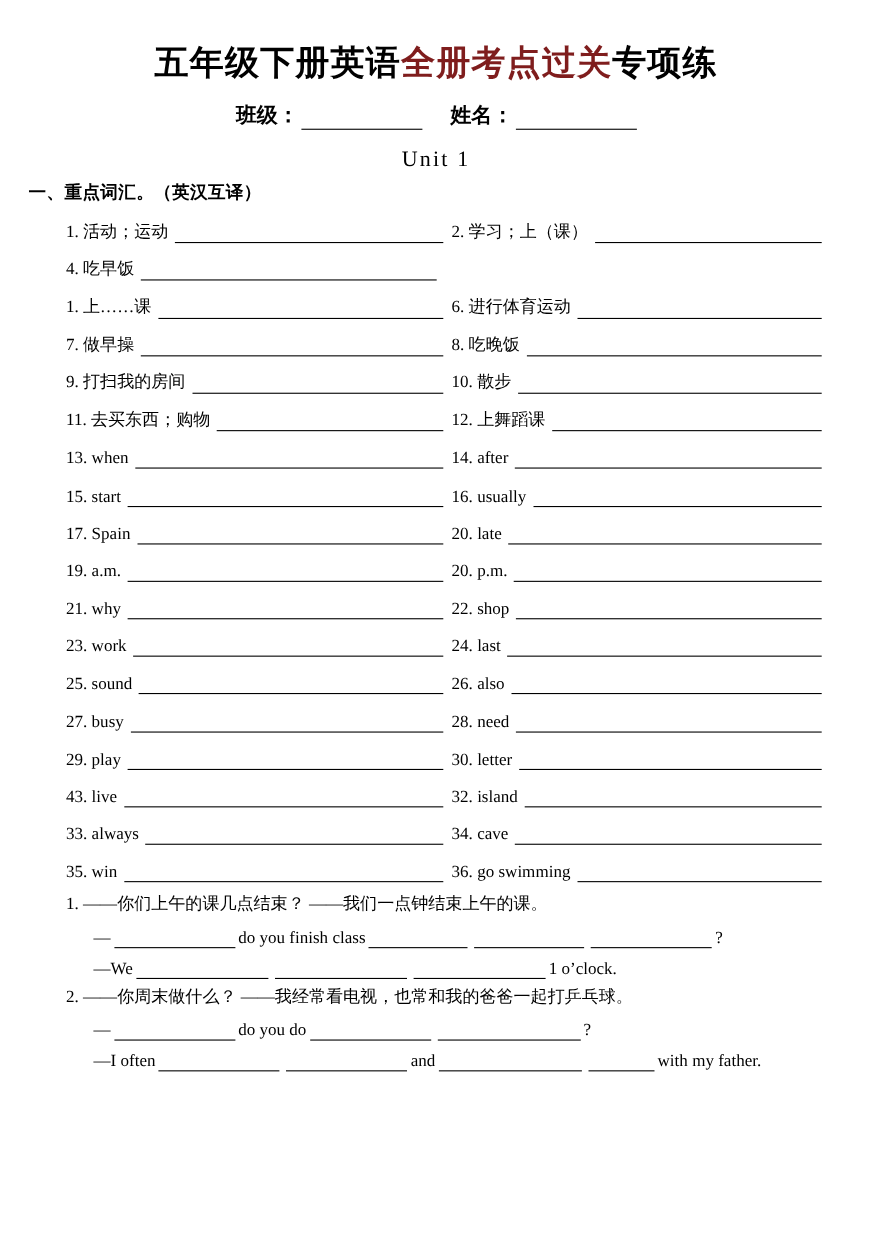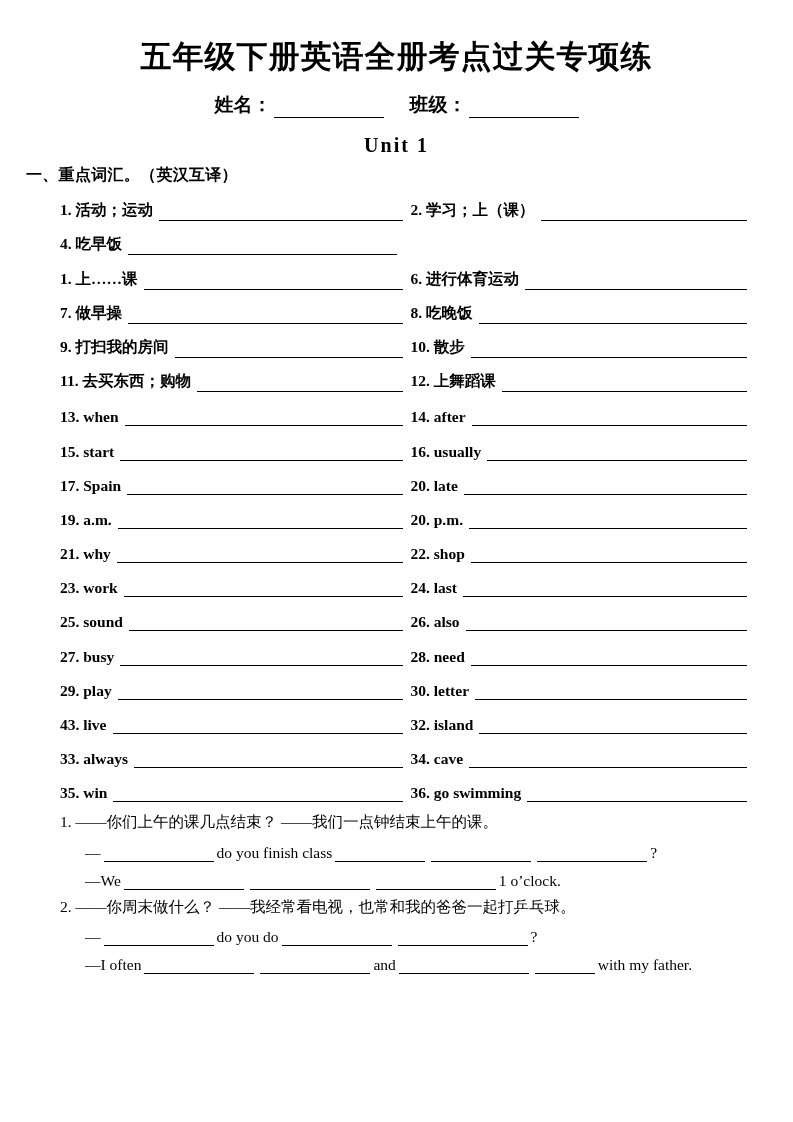--- a/index.html
+++ b/index.html
@@ -26,21 +26,21 @@
   .title {
     text-align: center;
     font-size: 31px;
     font-weight: bold;
     letter-spacing: 1px;
     margin-top: 6px;
     margin-bottom: 8px;
     white-space: nowrap;
   }
   .title .red {
-    color: #000000;
+    color: #7f1d1d;
   }
   
   .info-line {
     display: flex;
     justify-content: center;
     align-items: flex-end;
     gap: 26px;
     font-size: 19px;
     font-weight: bold;
     margin-top: 14px;
@@ -55,21 +55,21 @@
     display: inline-block;
     border-bottom: 1.4px solid #000;
     width: 110px;
     height: 17px;
     margin-left: 2px;
   }
   
   .unit {
     text-align: center;
     font-size: 20px;
-    font-weight: bold;
+    font-weight: normal;
     letter-spacing: 2px;
     margin-top: 16px;
     margin-bottom: 8px;
   }
   
   .section-head {
     font-size: 16px;
     font-weight: bold;
     margin: 6px 0 4px 0;
     letter-spacing: 0.3px;
@@ -88,21 +88,20 @@
     display: flex;
     align-items: flex-end;
     font-size: 15.5px;
     height: 34.2px;
     box-sizing: border-box;
     padding-bottom: 3px;
   }
   .vocab-cell .num-term {
     white-space: nowrap;
     padding-right: 6px;
-    font-weight: bold;
   }
   .vocab-cell .line {
     flex: 1 1 auto;
     border-bottom: 1.2px solid #000;
     height: 15px;
     min-width: 60px;
     margin-right: 8px;
   }
   .vocab-cell.right .line {
     margin-right: 14px;
@@ -144,25 +143,25 @@
 <body>
 
 <div class="page">
 
   <h1 class="title">
     <span>五年级下册英语</span><span class="red">全册考点过关</span><span>专项练</span>
   </h1>
 
   <div class="info-line">
     <div class="info-item">
+      <span>班级：</span>
+      <span class="blank"></span>
+    </div>
+    <div class="info-item">
       <span>姓名：</span>
-      <span class="blank"></span>
-    </div>
-    <div class="info-item">
-      <span>班级：</span>
       <span class="blank"></span>
     </div>
   </div>
 
   <div class="unit">Unit  1</div>
 
   <div class="section-head">一、重点词汇。（英汉互译）</div>
 
   <div class="vocab">
     <div class="vocab-row">

